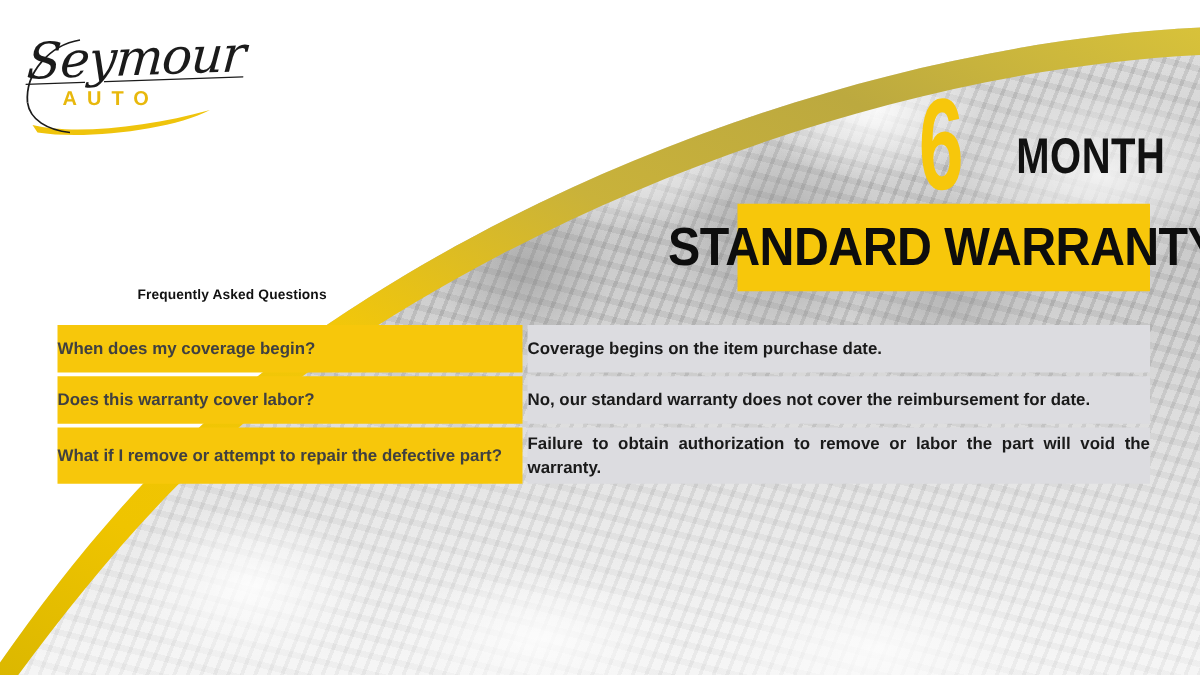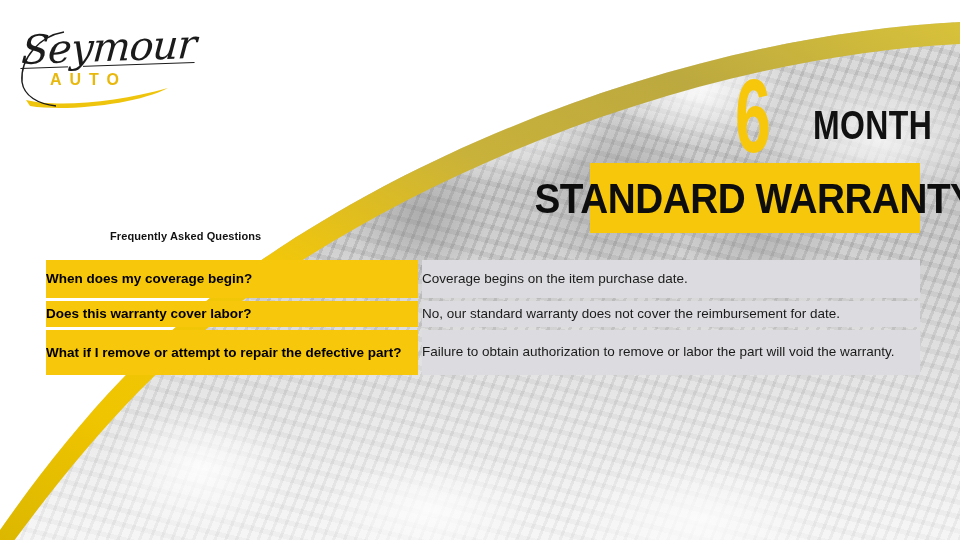--- a/index.html
+++ b/index.html
@@ -101,33 +101,33 @@
   
   #faq-table{
     position:absolute;left:46px;top:257px;width:874px;
     border-collapse:separate;border-spacing:0 3px;
   }
   #faq-table td{vertical-align:middle;padding:0;}
   .q-cell{
     width:372px;background:#F7C70B;
     padding:9px 14px 9px 14px;
     font-family:"Liberation Sans", sans-serif;
-    font-weight:700;font-size:13.5px;line-height:1.32;color:#000000;
+    font-weight:700;font-size:13.5px;line-height:1.32;color:#404040;
   }
   .gap-cell{width:4px;background:transparent;}
   .a-cell{
     background:#DCDCE0;
     padding:9px 14px 9px 14px;
     font-family:"Liberation Sans", sans-serif;
-    font-weight:400;font-size:13.5px;line-height:1.35;color:#1a1a1a;
+    font-weight:700;font-size:13.5px;line-height:1.35;color:#1a1a1a;
     text-align:justify;
   }
   .r1 .q-cell,.r1 .a-cell{height:38px;}
   .r2 .q-cell,.r2 .a-cell{height:38px;}
-  .r3 .q-cell,.r3 .a-cell{height:26px;}
+  .r3 .q-cell,.r3 .a-cell{height:38px;}
   .r4 .q-cell,.r4 .a-cell{height:45px;margin-top:12px;}
 </style>
 </head>
 <body>
 
 <div id="slide">
 
   <div id="bg-photo"></div>
 
   <svg id="swoosh" viewBox="0 0 960 540" preserveAspectRatio="none">

